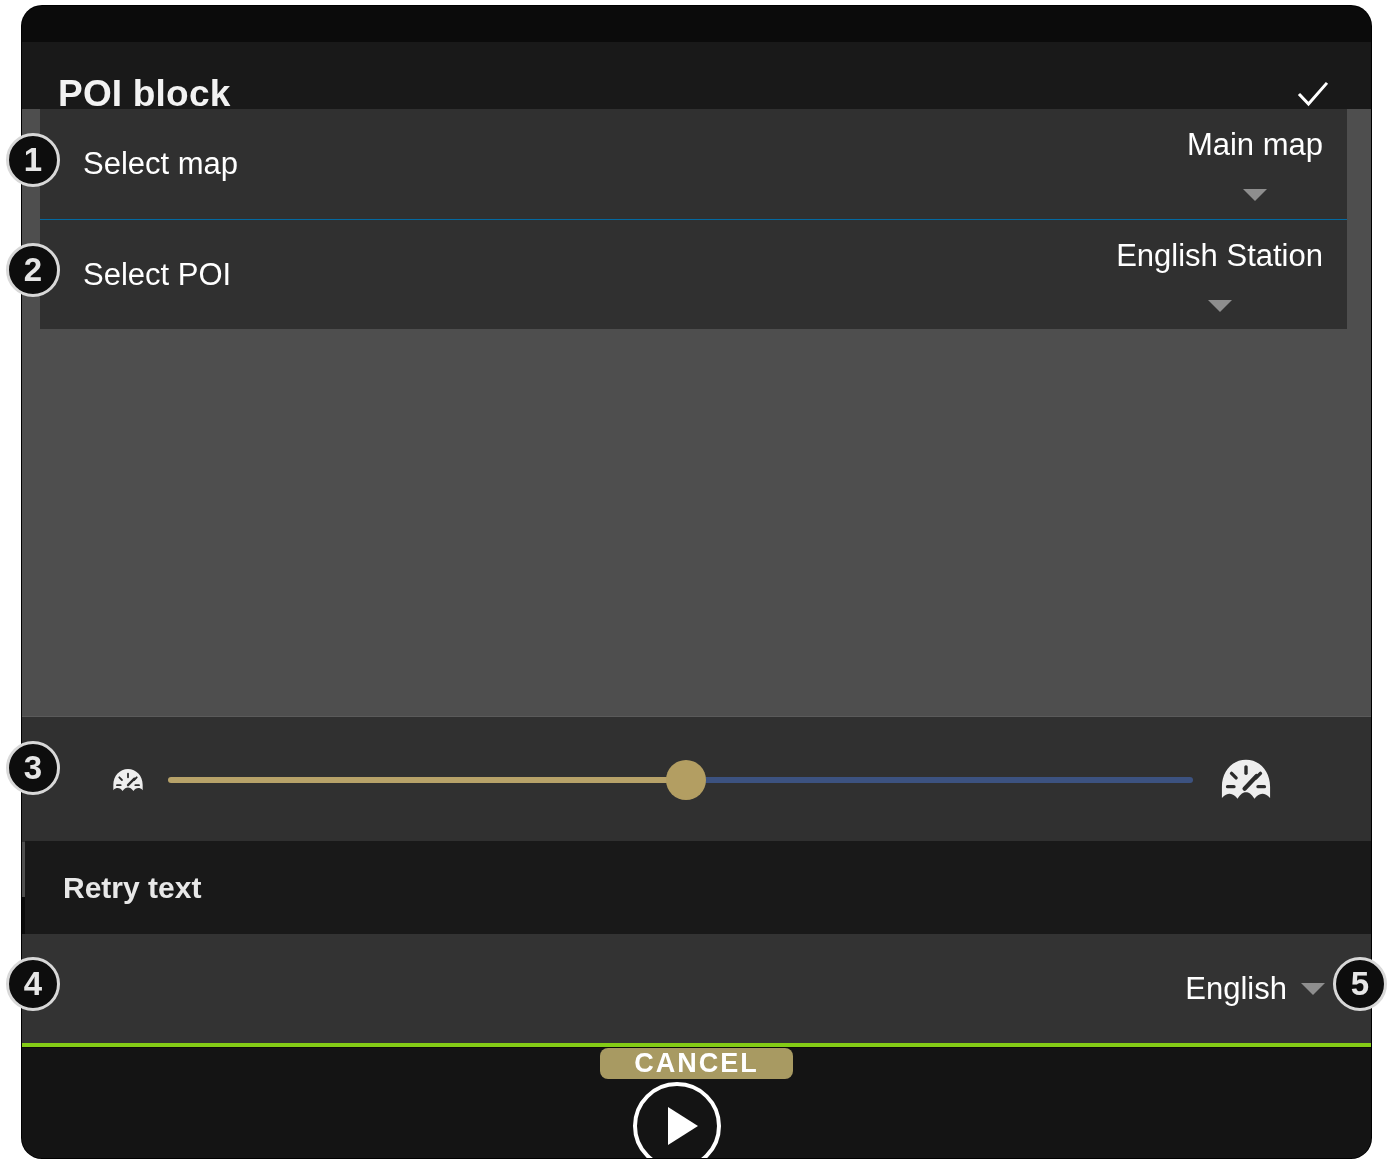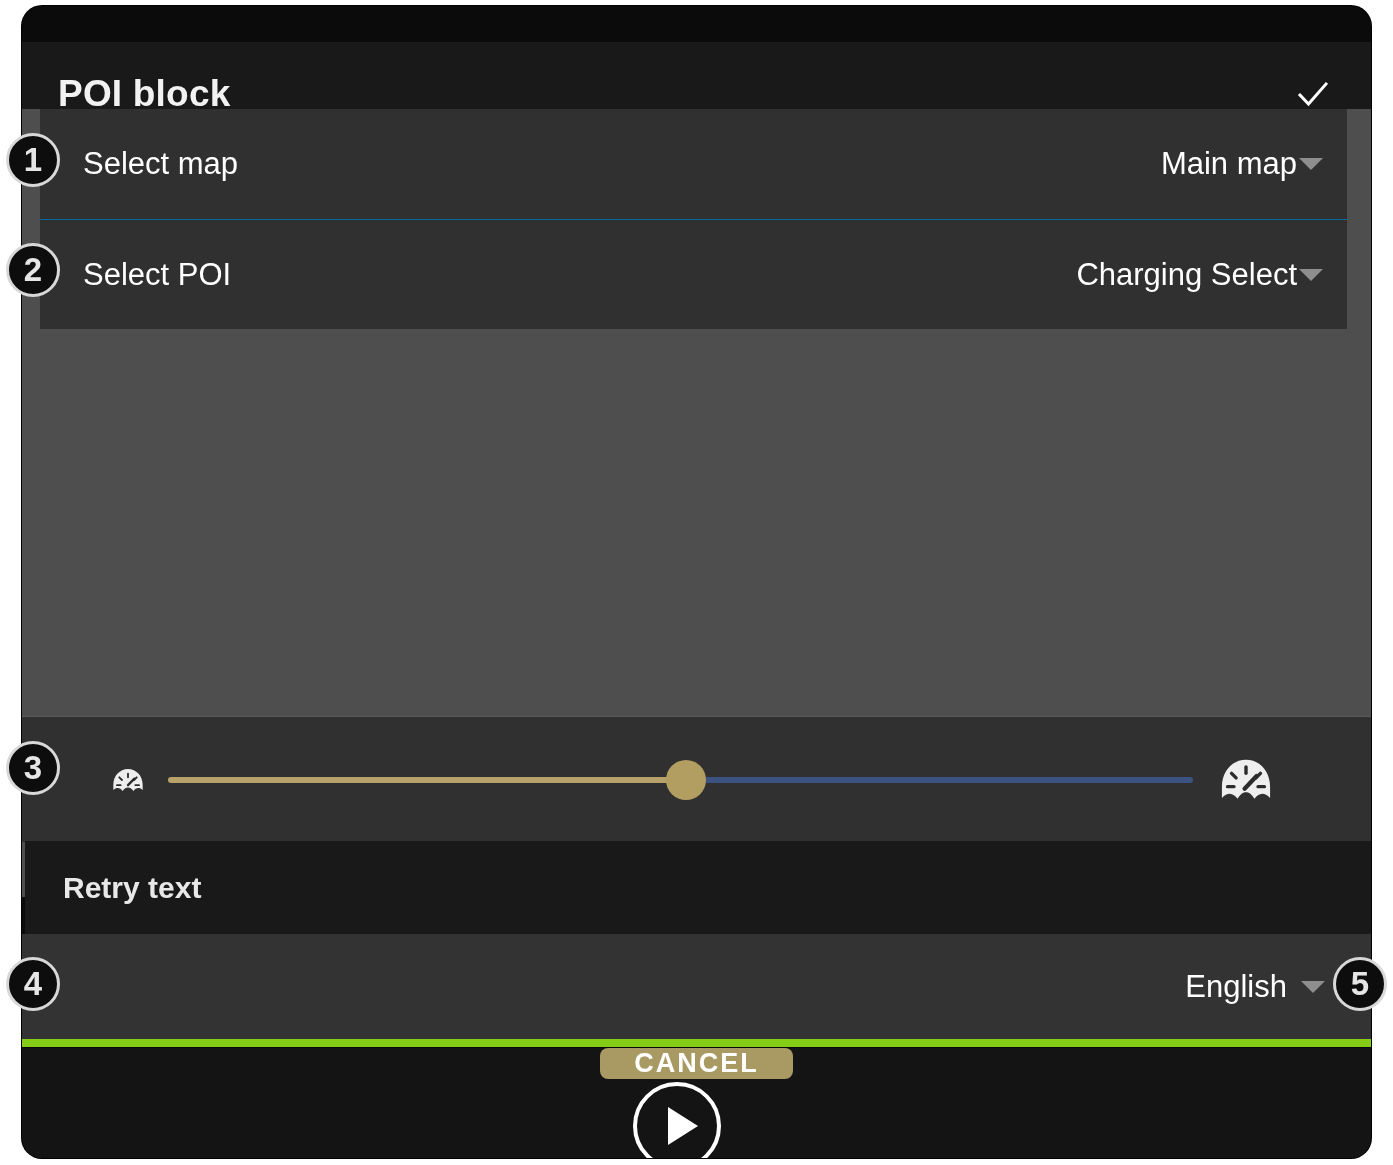--- a/index.html
+++ b/index.html
@@ -93,21 +93,22 @@
     border-top: 1px solid #0369a1;
   }
   .row-label {
     color: #ffffff;
     font-size: 31px;
     font-weight: normal;
   }
   .row-value-wrap {
     display: flex;
     align-items: center;
-    gap: 2px;
+    gap: 26px;
+    flex-direction: column;
   }
   .row-value {
     color: #ffffff;
     font-size: 31px;
   }
   .caret {
     width: 0;
     height: 0;
     border-left: 12px solid transparent;
     border-right: 12px solid transparent;
@@ -189,21 +190,21 @@
     left: 0;
     top: 928px;
     width: 100%;
     height: 113px;
     background: #333333;
     display: flex;
     align-items: center;
     justify-content: flex-end;
     box-sizing: border-box;
     padding-right: 46px;
-    border-bottom: 8px solid #84cc16;
+    border-bottom: 4px solid #84cc16;
   }
   .lang-value-wrap {
     display: flex;
     align-items: center;
     gap: 14px;
   }
   .lang-value {
     color: #ffffff;
     font-size: 31px;
   }
@@ -299,21 +300,21 @@
           <span class="row-label">Select map</span>
           <span class="row-value-wrap">
             <span class="row-value">Main map</span>
             <span class="caret"></span>
           </span>
         </div>
 
         <div class="row">
           <span class="row-label">Select POI</span>
           <span class="row-value-wrap">
-            <span class="row-value">Charging Select</span>
+            <span class="row-value">English Station</span>
             <span class="caret"></span>
           </span>
         </div>
 
       </div>
     </div>
 
     <div class="slider-strip">
 
       <span class="gauge-small">

